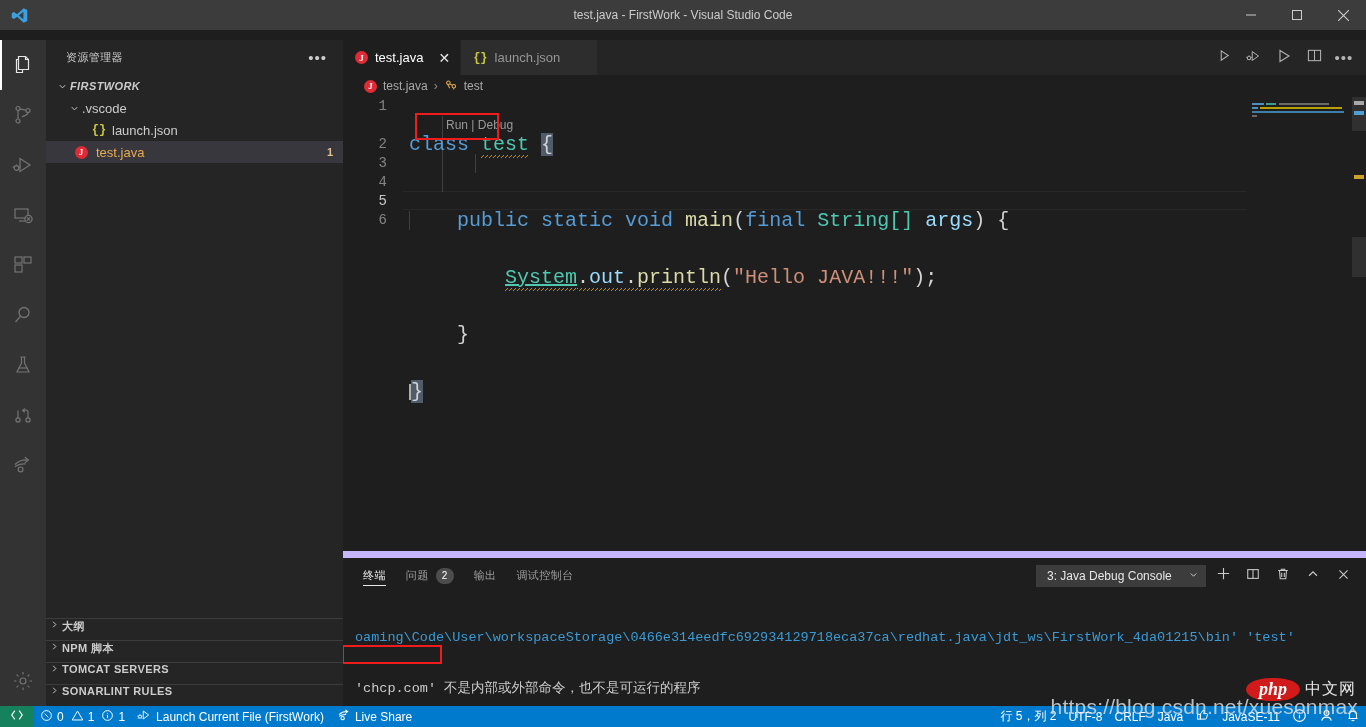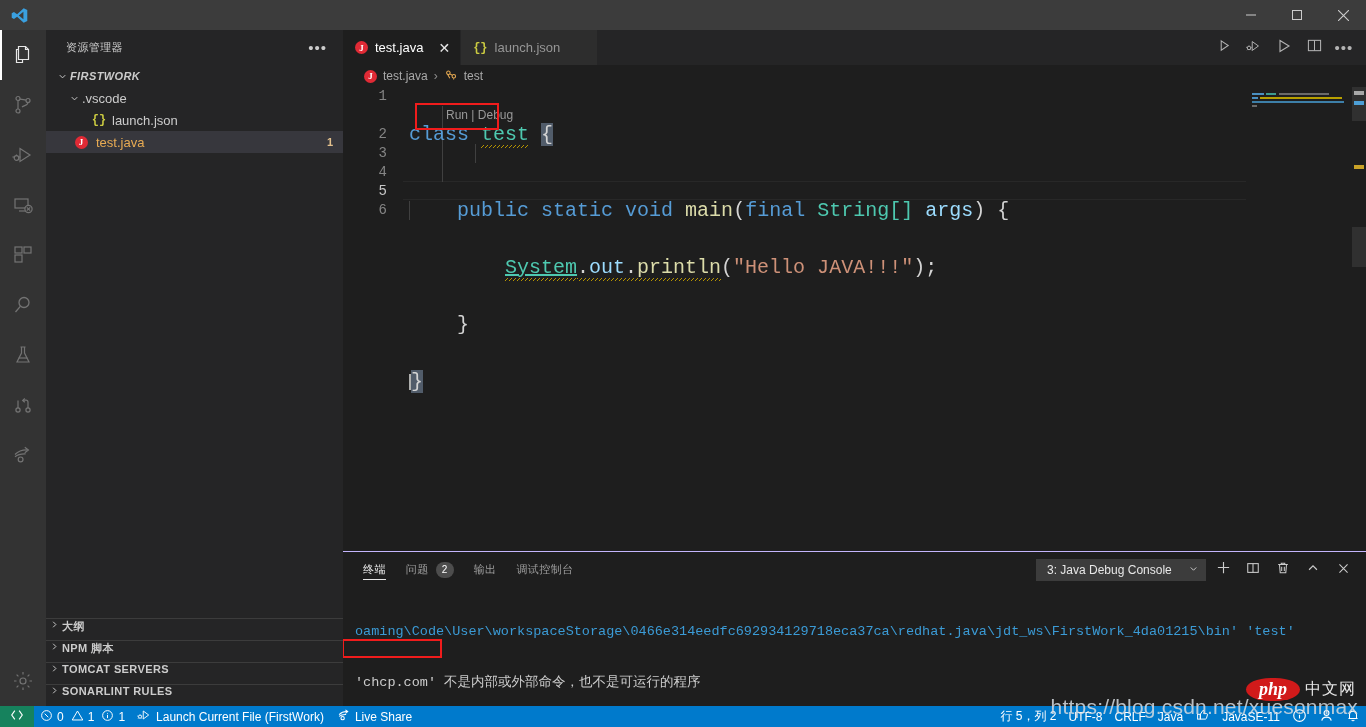--- a/index.html
+++ b/index.html
@@ -21,21 +21,21 @@
   .menu { display: flex; align-items: center; gap: 0px; }
   .menu-item { padding: 4px 9px; font-size: 12.5px; color: #cccccc; white-space: nowrap; }
   .title-center {
     position: absolute; left: 0; right: 0; text-align: center;
     font-size: 12px; color: #cccccc; pointer-events: none;
   }
   .wincontrols { margin-left: auto; display: flex; height: 30px; z-index: 2; }
   .wc { width: 46px; display: flex; align-items: center; justify-content: center; color: #ccc; }
 
   
-  .body { flex: 1; display: flex; min-height: 0; }
+  .body { flex: 1; display: flex; min-height: 0; margin-top: 10px; }
 
   
   .activitybar {
     width: 46px; background: #333333; display: flex; flex-direction: column;
     align-items: center; flex: 0 0 46px;
   }
   .act {
     width: 46px; height: 50px; display: flex; align-items: center; justify-content: center;
     position: relative; opacity: .62;
   }
@@ -141,21 +141,21 @@
 
   .minimap { width: 106px; background: #1e1e1e; position: relative; flex: 0 0 106px; }
   .mm-line { position: absolute; height: 2px; }
   .overview {
     width: 14px; background: #1e1e1e; position: relative; flex: 0 0 14px;
   }
   .ov-slider { position:absolute; left:0; right:0; background:#79797933; }
   .ov-mark { position: absolute; left: 2px; width: 10px; height: 4px; }
 
   
-  .panel { height: 155px; background: #1e1e1e; border-top: 1px solid #c4b5fd; display: flex; flex-direction: column; flex: 0 0 155px; }
+  .panel { height: 155px; background: #1e1e1e; border-top: 7px solid #c4b5fd; display: flex; flex-direction: column; flex: 0 0 155px; }
   .panel-head { height: 35px; display: flex; align-items: center; padding-left: 20px; }
   .p-tab {
     font-size: 11px; color: #9f9f9f; letter-spacing: .4px; margin-right: 20px;
     display: flex; align-items: center; gap: 7px; height: 35px; line-height: 35px; position: relative;
   }
   .p-tab.active { color: #e7e7e7; }
   .p-tab.active::after { content:""; position:absolute; left:0; right:0; bottom:7px; height:1px; background:#e7e7e7; }
   .p-badge {
     background: #4d4d4d; color: #ffffff; border-radius: 9px; min-width: 18px; height: 16px;
     font-size: 10px; display: inline-flex; align-items: center; justify-content: center; padding: 0 5px;
@@ -203,20 +203,21 @@
 <body>
 
 <div id="app">
 
   <div class="titlebar">
     <div class="vsicon">
       <svg width="17" height="17" viewBox="0 0 24 24">
           <path fill="#3aa0e0" d="M17.9 1.6 23 4.1v15.8l-5.1 2.5-9.3-8.7-4.4 3.4L1 15.3V8.7l3.2-1.8 4.4 3.4 9.3-8.7zM17.5 6.6 11 12l6.5 5.4V6.6z"></path>
         </svg>
     </div>
+    <div class="title-center">test.java - FirstWork - Visual Studio Code</div>
     <div class="wincontrols">
       <div class="wc">
         <svg width="10" height="10" viewBox="0 0 10 10">
             <rect x="0" y="4.5" width="10" height="1" fill="#ccc"></rect>
           </svg>
       </div>
       <div class="wc">
         <svg width="10" height="10" viewBox="0 0 10 10">
             <rect x="0.5" y="0.5" width="9" height="9" fill="none" stroke="#ccc"></rect>
           </svg>

